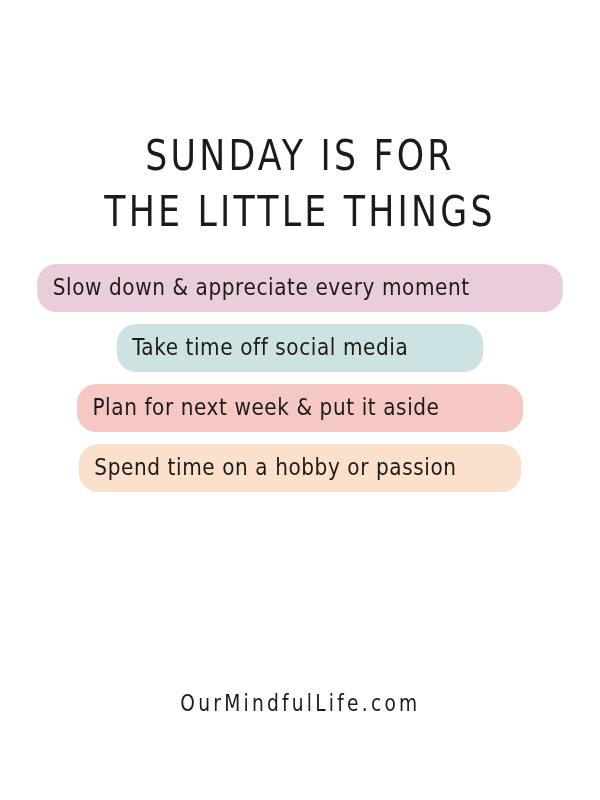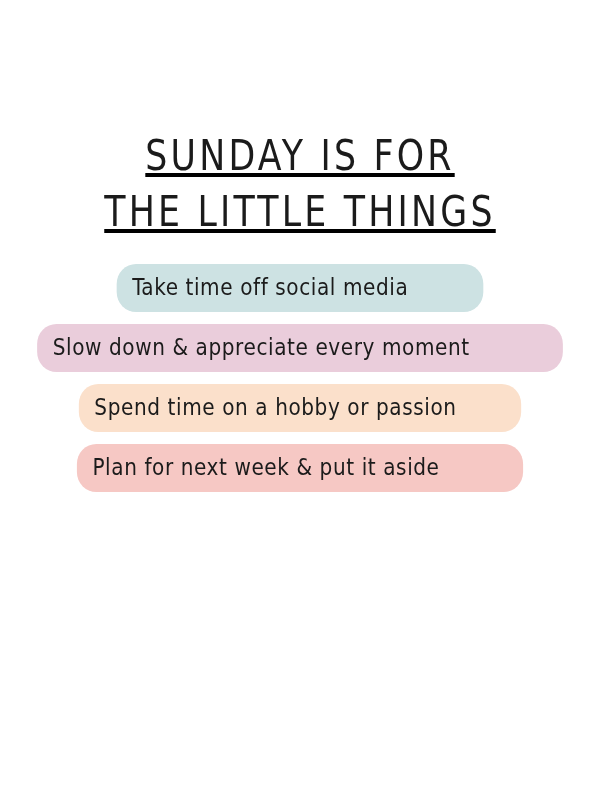--- a/index.html
+++ b/index.html
@@ -24,21 +24,20 @@
     flex-direction: column;
     align-items: center;
   }
 
   
   .title-block {
     margin-top: 128px;
     width: 100%;
     text-align: center;
     user-select: none;
-    text-decoration: underline;
   }
   .title-line {
     display: block;
     font-family: "DejaVu Sans Condensed", "Liberation Sans Narrow", "Liberation Sans", sans-serif;
     font-size: 42px;
     line-height: 56px;
     font-weight: 400;
     letter-spacing: 3.5px;
     color: #1b1b1b;
     text-transform: uppercase;
@@ -99,32 +98,35 @@
 <div class="poster">
 
   <div class="title-block">
     <span class="title-line">Sunday is for</span>
     <span class="title-line">The little things</span>
   </div>
 
   <div class="bars">
 
     <div class="bar-row">
+      <span class="bar" style="background-color: rgb(234, 205, 219); width: 542px;">Slow down &amp; appreciate every moment</span>
+    </div>
+
+    <div class="bar-row">
       <span class="bar" style="background-color: rgb(205, 226, 227); width: 378px;">Take time off social media</span>
     </div>
 
+
     <div class="bar-row">
-      <span class="bar" style="background-color: rgb(234, 205, 219); width: 542px;">Slow down &amp; appreciate every moment</span>
+      <span class="bar" style="background-color: rgb(246, 200, 196); width: 460px;">Plan for next week &amp; put it aside</span>
     </div>
-
 
     <div class="bar-row">
       <span class="bar" style="background-color: rgb(251, 224, 203); width: 456px;">Spend time on a hobby or passion</span>
     </div>
 
-    <div class="bar-row">
-      <span class="bar" style="background-color: rgb(246, 200, 196); width: 460px;">Plan for next week &amp; put it aside</span>
-    </div>
-
   </div>
 
+  <div class="footer">
+    <span class="footer-text">OurMindfulLife.com</span>
+  </div>
 
 </div>
 
 </body></html>

